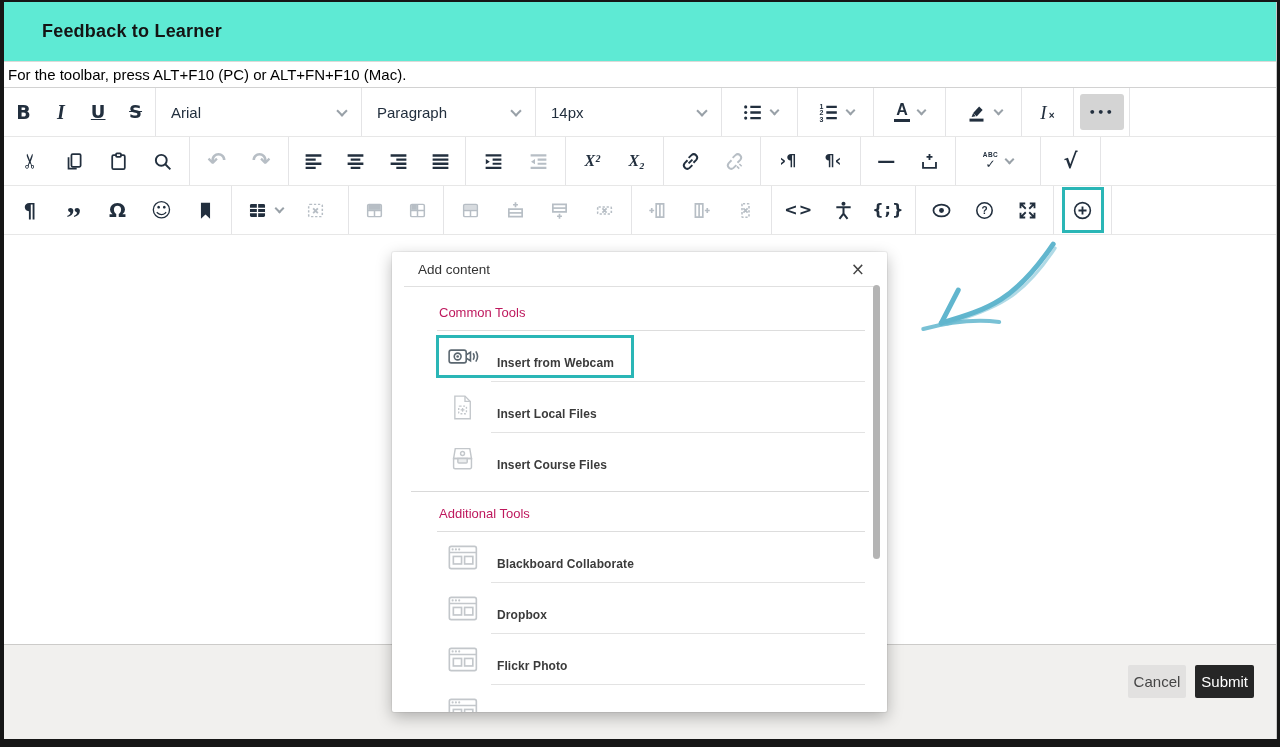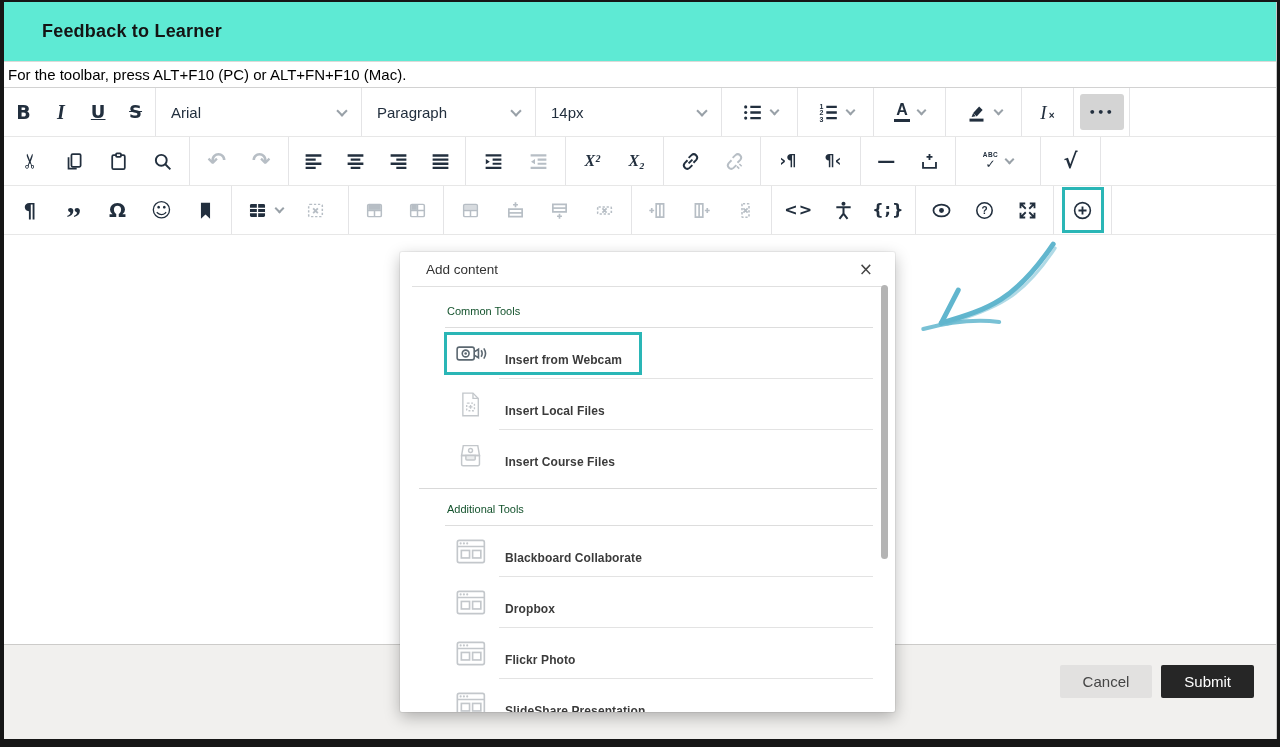--- a/index.html
+++ b/index.html
@@ -49,35 +49,35 @@
   .fc{font-weight:700;font-size:16px;border-bottom:3px solid currentColor;padding:0 2px 1px;line-height:1}
   .rf{font-family:"Liberation Serif","DejaVu Serif",serif;font-style:italic;font-size:19px;position:relative;padding-right:8px;line-height:1}
   .rf-x{position:absolute;right:0;bottom:1px;font-size:10px;font-style:normal;font-weight:700;font-family:"Liberation Sans",sans-serif}
   .sp{display:flex;flex-direction:column;align-items:center;line-height:1}
   .sp-abc{font-size:6.5px;font-weight:700;letter-spacing:.4px}
   .sp-chk{font-family:"DejaVu Sans",sans-serif;font-size:12px;font-weight:700;margin-top:-1px}
 
   
   .content{flex:1;background:#fff;position:relative}
   .footer{height:95px;background:#f1f0ee;border-top:1px solid #cccbc9;display:flex;justify-content:flex-end;align-items:flex-start;gap:9px;padding:20px 22px 0;flex:none}
-  .btn{font-family:inherit;font-size:15px;border:0;border-radius:2px;padding:8px 23px;cursor:pointer}
+  .btn{font-family:inherit;font-size:15px;border:0;border-radius:2px;padding:8px 6px;cursor:pointer}
   .btn-cancel{background:#e2e1e0;color:#454545}
   .btn-submit{background:#262626;color:#fff}
 
   
   .arrow-overlay{position:absolute;left:0;top:0;width:100%;height:100%;pointer-events:none;z-index:8}
 
   
-  .dialog{position:absolute;left:396px;top:250px;width:495px;height:460px;background:#fff;border-radius:2px;box-shadow:0 5px 16px rgba(0,0,0,.28),0 0 0 1px rgba(0,0,0,.05);z-index:10;overflow:hidden}
+  .dialog{position:absolute;left:388px;top:250px;width:495px;height:460px;background:#fff;border-radius:2px;box-shadow:0 5px 16px rgba(0,0,0,.28),0 0 0 1px rgba(0,0,0,.05);z-index:10;overflow:hidden}
   .dlg-header{height:34px;display:flex;align-items:center;padding:0 18px 0 26px}
   .dlg-title{flex:1;font-size:13.5px;color:#333}
   .dlg-close{background:none;border:0;font-size:17px;color:#444;cursor:pointer;line-height:1;padding:2px 4px;font-family:"DejaVu Sans",sans-serif}
   .hdr-hr{border-bottom:1px solid #e0e0e0;margin:0 12px}
   .dlg-body{position:absolute;top:35px;left:0;right:14px;bottom:0;overflow:hidden;padding:6px 0 0 44px}
-  .sec-head{font-size:11px;color:#14532d;padding:12px 0 10px 3px}
+  .sec-head{font-size:13px;color:#be185d;padding:12px 0 10px 3px}
   .head-hr{border-bottom:1px solid #ddd;margin:0 8px 0 1px}
   .sec-hr{border-bottom:1px solid #d9d9d9;margin:8px 4px 2px -25px}
   .dlg-item{height:50px;display:flex;align-items:center;cursor:pointer}
   .dlg-inner{display:inline-flex;align-items:flex-end;padding-left:11px}
   .dlg-inner.hl{border:3px solid var(--teal);padding:5px 17px 5px 8px;margin-left:0}
   .dlg-ic{display:flex;align-items:center;justify-content:center;width:32px}
   .dlg-ic svg{height:27px;width:auto;display:block}
   .dlg-label{margin-left:18px;font-size:12px;font-weight:700;color:#3b3b3b;letter-spacing:.1px}
   .item-hr{border-bottom:1px solid #e3e3e3;margin:0 8px 0 55px}
   .dlg-scroll{position:absolute;right:7px;top:33px;width:7px;height:274px;background:#b4b4b4;border-radius:4px;z-index:11}

